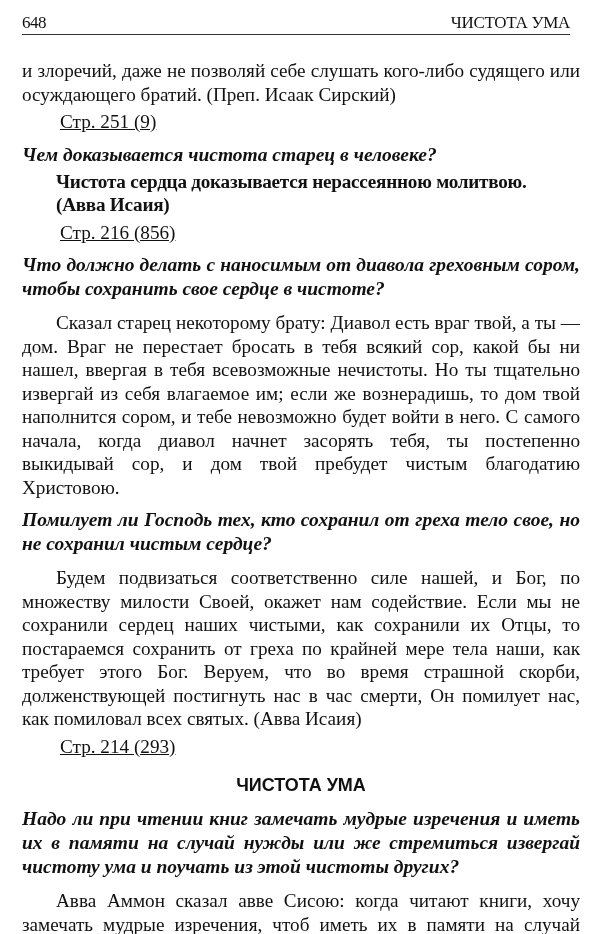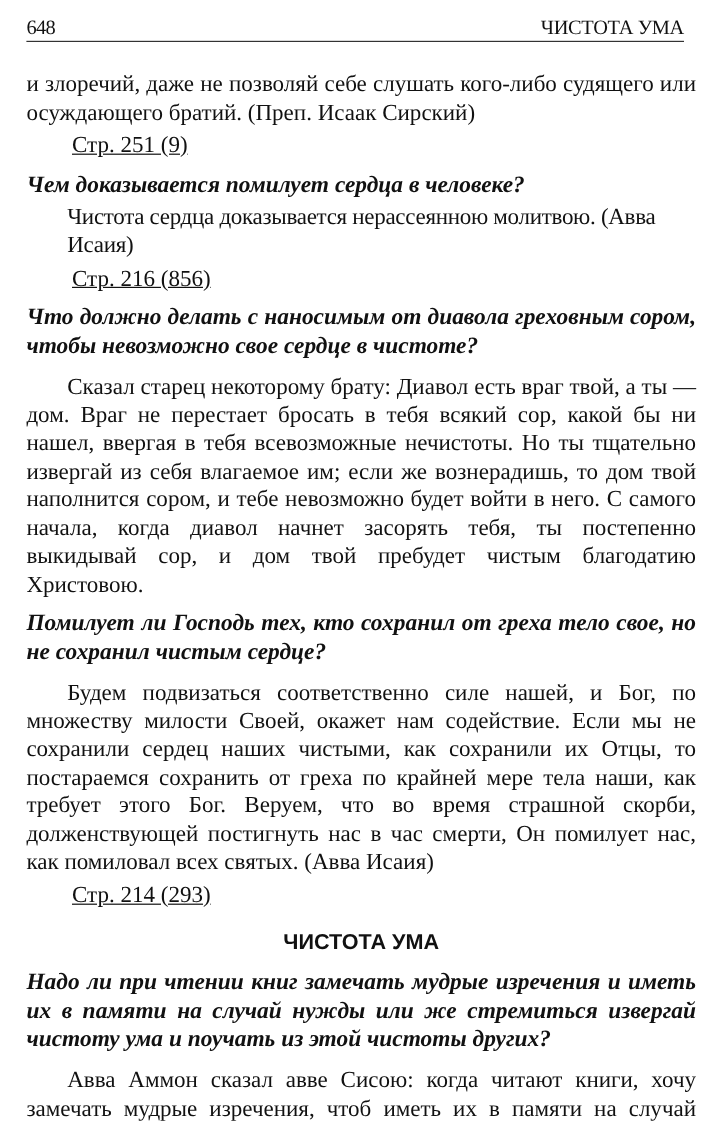--- a/index.html
+++ b/index.html
@@ -13,39 +13,39 @@
     border-bottom: 1.5px solid #333;
   }
   .page-num { position: absolute; left: 0; top: 4px; font-size: 17px; letter-spacing: -0.5px; }
   .running-title { position: absolute; right: 0; top: 4px; font-size: 17px; letter-spacing: -0.3px; }
   .content { position: absolute; left: 22px; width: 558px; top: 59px; font-size: 19.2px; line-height: 23.5px; }
   .p { margin: 0; text-align: justify; }
   .p.indent { text-indent: 34px; margin-top: 10px; }
   .ref { margin: 4px; padding-left: 34px; text-decoration: underline; }
   .q { margin: 9px 0 3px 0; font-weight: bold; font-style: italic; font-size: 19.5px; line-height: 24px; text-align: justify; }
   .section-title { margin: 14px 0 4px 0; text-align: center; font-family: "Liberation Sans", "DejaVu Sans", sans-serif; font-size: 18px; line-height: 26px; }
-  .ans1 { padding-left: 34px; text-align: left; letter-spacing: -0.25px; }
+  .ans1 { padding-left: 34px; text-align: left; letter-spacing: -0.25px; font-weight: bold; }
 </style>
 </head>
 <body>
 
 <div class="header">
   <span class="page-num">648</span>
   <span class="running-title">ЧИСТОТА УМА</span>
 </div>
 
 <div class="content">
   <p class="p">и злоречий, даже не позволяй себе слушать кого-либо судящего или осуждающего братий. (Преп. Исаак Сирский)</p>
   <p class="ref">Стр. 251 (9)</p>
 
-  <p class="q">Чем доказывается помилует сердца в человеке?</p>
+  <p class="q">Чем доказывается чистота старец в человеке?</p>
   <p class="p ans1">Чистота сердца доказывается нерассеянною молитвою. (Авва Исаия)</p>
   <p class="ref">Стр. 216 (856)</p>
 
-  <p class="q">Что должно делать с наносимым от диавола греховным сором, чтобы невозможно свое сердце в чистоте?</p>
+  <p class="q">Что должно делать с наносимым от диавола греховным сором, чтобы сохранить свое сердце в чистоте?</p>
   <p class="p indent">Сказал старец некоторому брату: Диавол есть враг твой, а ты — дом. Враг не перестает бросать в тебя всякий сор, какой бы ни нашел, ввергая в тебя всевозможные нечистоты. Но ты тщательно извергай из себя влагаемое им; если же вознерадишь, то дом твой наполнится сором, и тебе невозможно будет войти в него. С самого начала, когда диавол начнет засорять тебя, ты постепенно выкидывай сор, и дом твой пребудет чистым благодатию Христовою.</p>
 
   <p class="q">Помилует ли Господь тех, кто сохранил от греха тело свое, но не сохранил чистым сердце?</p>
   <p class="p indent">Будем подвизаться соответственно силе нашей, и Бог, по множеству милости Своей, окажет нам содействие. Если мы не сохранили сердец наших чистыми, как сохранили их Отцы, то постараемся сохранить от греха по крайней мере тела наши, как требует этого Бог. Веруем, что во время страшной скорби, долженствующей постигнуть нас в час смерти, Он помилует нас, как помиловал всех святых. (Авва Исаия)</p>
   <p class="ref">Стр. 214 (293)</p>
 
   <h2 class="section-title">ЧИСТОТА УМА</h2>
 
   <p class="q">Надо ли при чтении книг замечать мудрые изречения и иметь их в памяти на случай нужды или же стремиться извергай чистоту ума и поучать из этой чистоты других?</p>
   <p class="p indent">Авва Аммон сказал авве Сисою: когда читают книги, хочу замечать мудрые изречения, чтоб иметь их в памяти на случай нужды. Старец отвечал ему: это не нужно! Нужно стяжать чистоту ума и говорить из этой чистоты, возложившись на Бога.</p>

